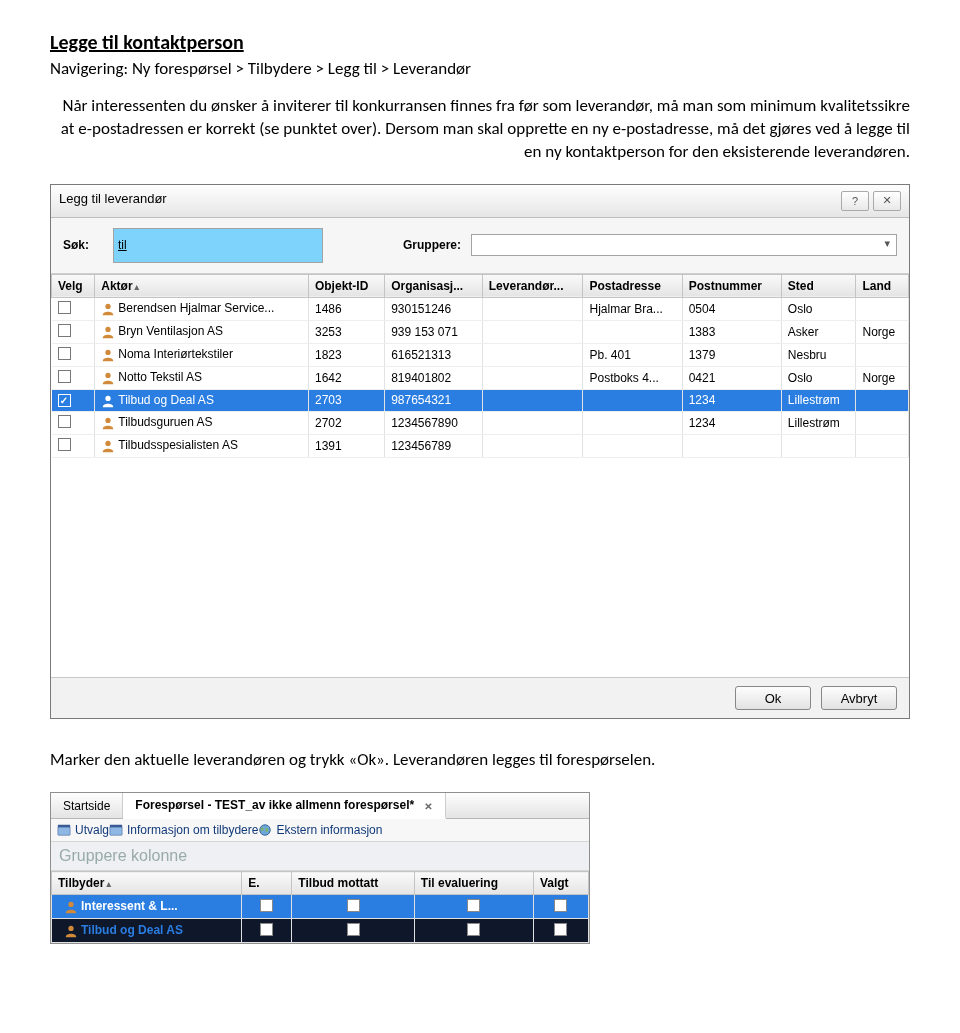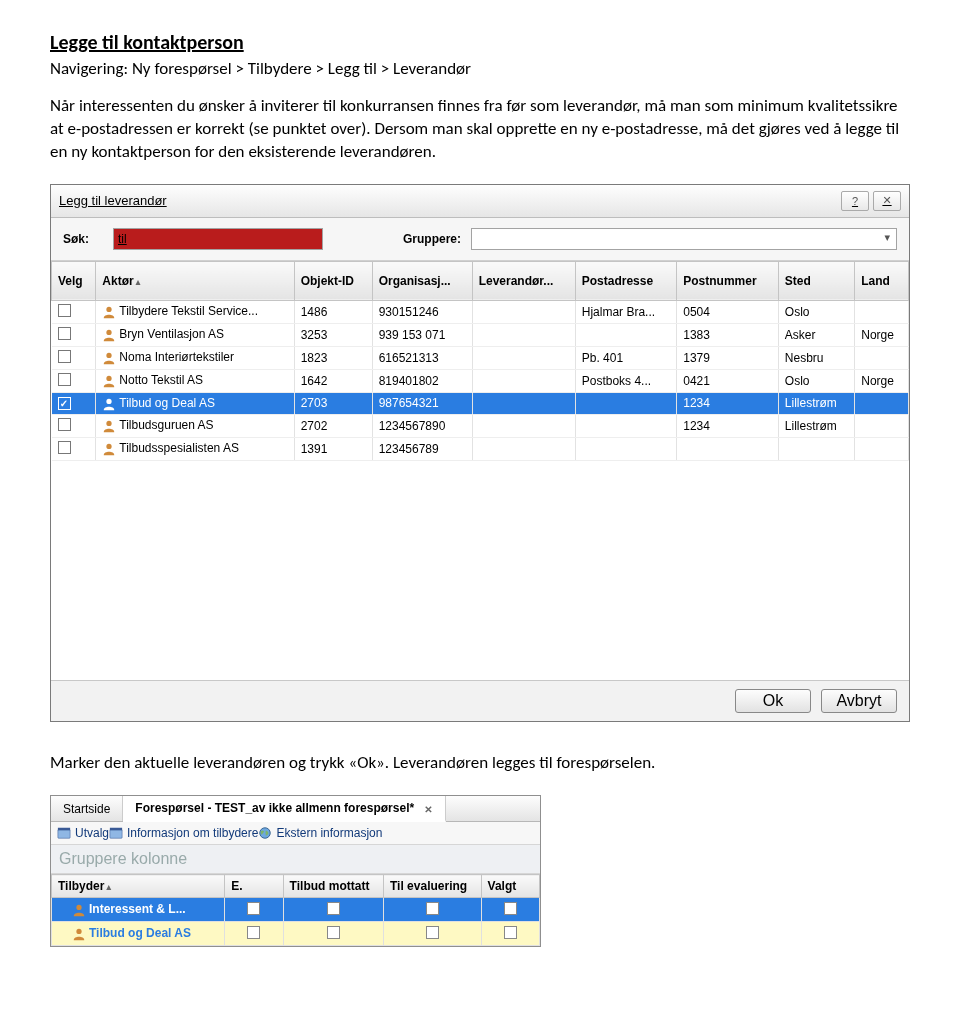--- a/index.html
+++ b/index.html
@@ -17,40 +17,39 @@
     margin-bottom: 4px;
   }
   .nav-line {
     font-size: 17px;
     margin-bottom: 16px;
   }
   .body-text {
     font-size: 17px;
     line-height: 1.35;
     margin-bottom: 20px;
+    text-align: right;
   }
 
   
   .dialog {
     border: 1px solid #7a7a7a;
     background: #f2f2f2;
     font-family: Tahoma, Arial, sans-serif;
     font-size: 12px;
     width: 860px;
     margin-bottom: 30px;
   }
   .dialog-titlebar {
     display: flex;
-    align-items: center;
     justify-content: space-between;
     background: linear-gradient(#fefefe, #e6e6e6);
     border-bottom: 1px solid #bdbdbd;
     padding: 6px 8px;
     font-size: 13px;
-    text-decoration: underline;
   }
   .titlebar-btns { display: flex; gap: 4px; }
   .titlebar-btn {
     width: 28px; height: 20px;
     border: 1px solid #aaa;
     border-radius: 2px;
     background: linear-gradient(#fff, #e8e8e8);
     display: flex; align-items: center; justify-content: center;
     font-size: 11px;
     color: #555;
@@ -59,24 +58,24 @@
     display: flex;
     align-items: center;
     gap: 10px;
     padding: 10px 12px;
     border-bottom: 1px solid #d0d0d0;
     background: #f6f6f6;
   }
   .search-row label { font-weight: bold; width: 40px; }
   .search-row input[type="text"] {
     border: 1px solid #a3a3a3;
-    height: 22px;
+    height: 35px;
     padding: 2px 4px;
     font-size: 12px;
-    background: #b91c1c;
+    background: #7dd3fc;
     text-decoration: underline;
   }
   .search-input { width: 210px; }
   .cat-label { font-weight: bold; margin-left: 70px; }
   .cat-select {
     flex: 1;
     border: 1px solid #a3a3a3;
     height: 22px;
     background: #fff;
     position: relative;
@@ -92,21 +91,21 @@
   .grid {
     width: 100%;
     border-collapse: collapse;
     background: #fff;
     font-size: 12px;
   }
   .grid th {
     background: linear-gradient(#fafafa, #e4e4e4);
     border: 1px solid #c4c4c4;
     text-align: left;
-    padding: 12px 6px;
+    padding: 4px 6px;
     font-weight: bold;
     position: relative;
     white-space: nowrap;
   }
   .sort-ind::after {
     content: "▴";
     font-size: 9px;
     margin-left: 2px;
     color: #666;
   }
@@ -147,39 +146,39 @@
     padding: 8px 12px;
     border-top: 1px solid #c8c8c8;
     background: #f2f2f2;
   }
   .btn {
     min-width: 76px;
     height: 24px;
     border: 1px solid #888;
     border-radius: 3px;
     background: linear-gradient(#fdfdfd, #e2e2e2);
-    font-size: 16px;
+    font-size: 13px;
     padding: 4px 14px;
     display: inline-flex;
     align-items: center;
     justify-content: center;
   }
 
   .between-text {
     font-size: 17px;
     margin: 18px 0 22px 0;
   }
 
   
   .mini-panel {
     border: 1px solid #8f8f8f;
-    width: 491px;
+    width: 540px;
     font-family: Tahoma, Arial, sans-serif;
     font-size: 12px;
-    background: #fef9c3;
+    background: #0f172a;
   }
   .tab-strip {
     display: flex;
     background: linear-gradient(#fdfdfd, #e4e4e4);
     border-bottom: 1px solid #b7b7b7;
     font-size: 12px;
   }
   .tab {
     padding: 5px 12px;
     border-right: 1px solid #ccc;
@@ -228,21 +227,21 @@
     background: linear-gradient(#fafafa, #e4e4e4);
     border: 1px solid #c4c4c4;
     text-align: left;
     padding: 4px 6px;
     font-weight: bold;
     white-space: nowrap;
     margin-top: 24px;
   }
   .mini-grid td {
     border: 1px solid #e0e0e0;
-    padding: 3px 20px;
+    padding: 3px 12px;
     height: 24px;
     vertical-align: middle;
   }
   .mini-grid tr.hl td {
     background: #2a7de1;
     color: #fff;
     font-weight: bold;
   }
   .mini-grid tr.row2 td:first-child {
     color: #2a7de1;
@@ -291,21 +290,21 @@
           <th>Sted</th>
           <th>Land</th>
         </tr>
     </thead>
     <tbody id="grid-body">
         <tr>
           <td><span class="chk"></span></td>
           <td><svg class="person-icon" viewBox="0 0 16 16">
               <circle cx="8" cy="5" r="3" fill="#d08a3a"></circle>
               <path d="M2 15 C2 10 14 10 14 15 Z" fill="#d08a3a"></path>
-            </svg><span>Tilbydere Tekstil Service...</span></td>
+            </svg><span>Berendsen Hjalmar Service...</span></td>
           <td>1486</td>
           <td>930151246</td>
           <td></td>
           <td>Hjalmar Bra...</td>
           <td>0504</td>
           <td>Oslo</td>
           <td></td>
         </tr>
         <tr>
           <td><span class="chk"></span></td>

